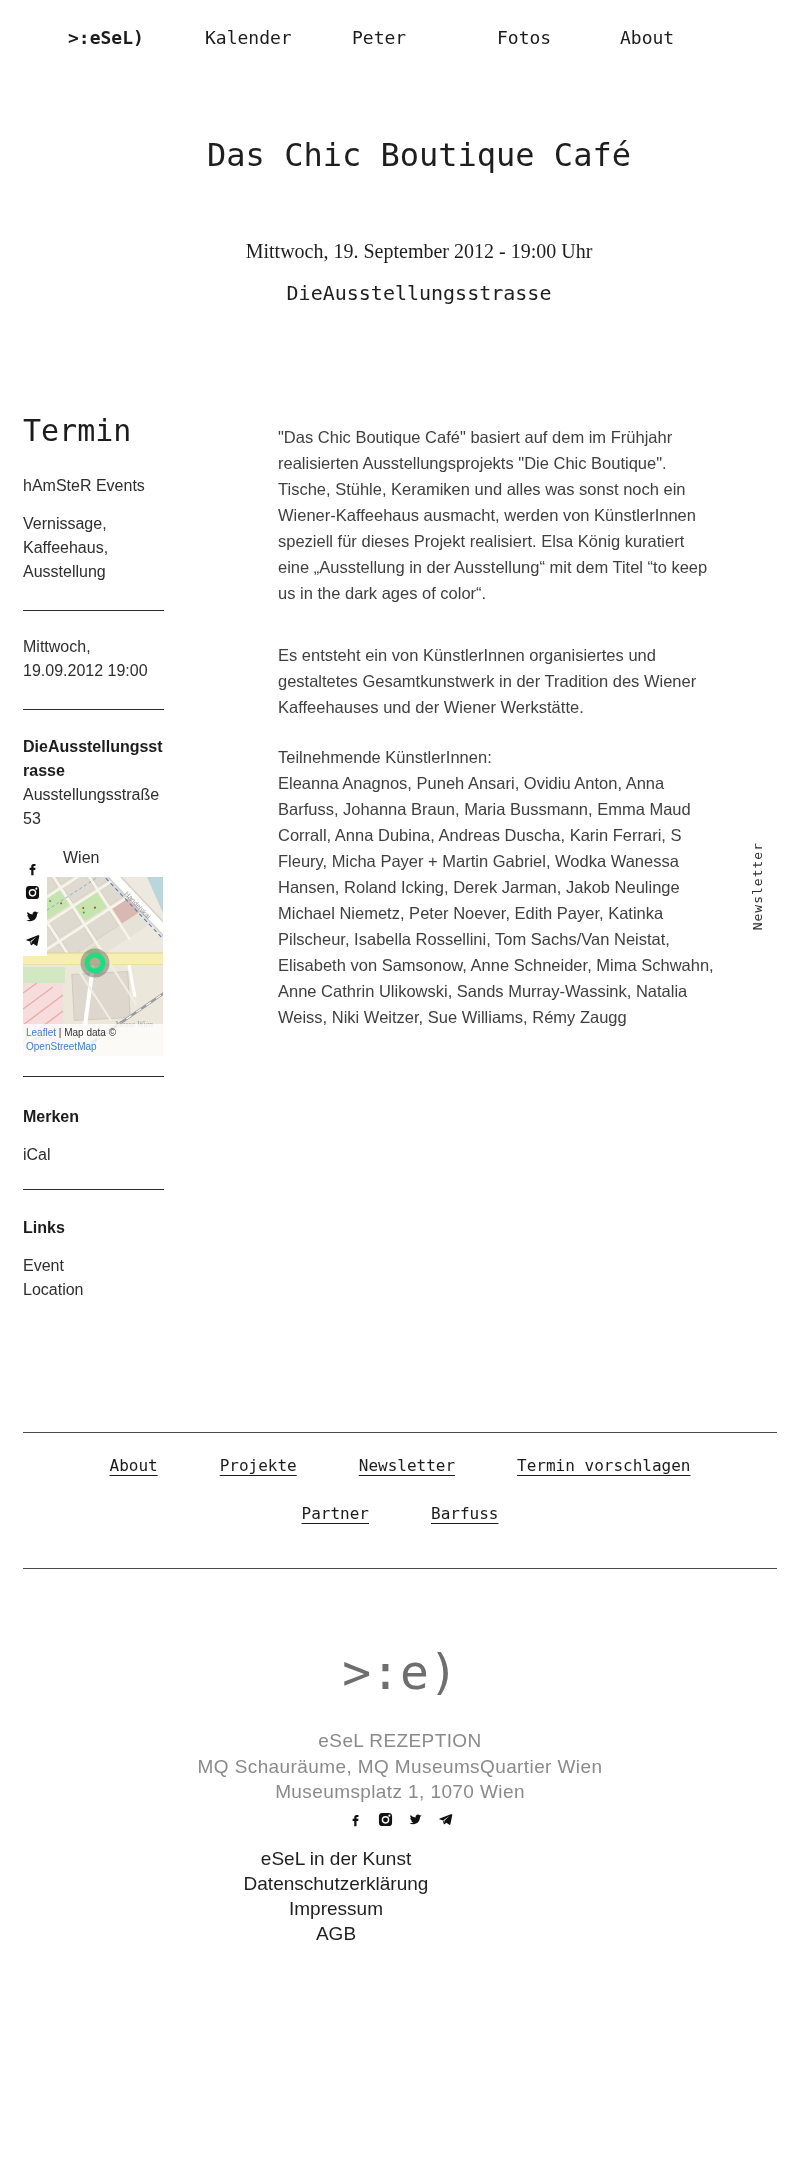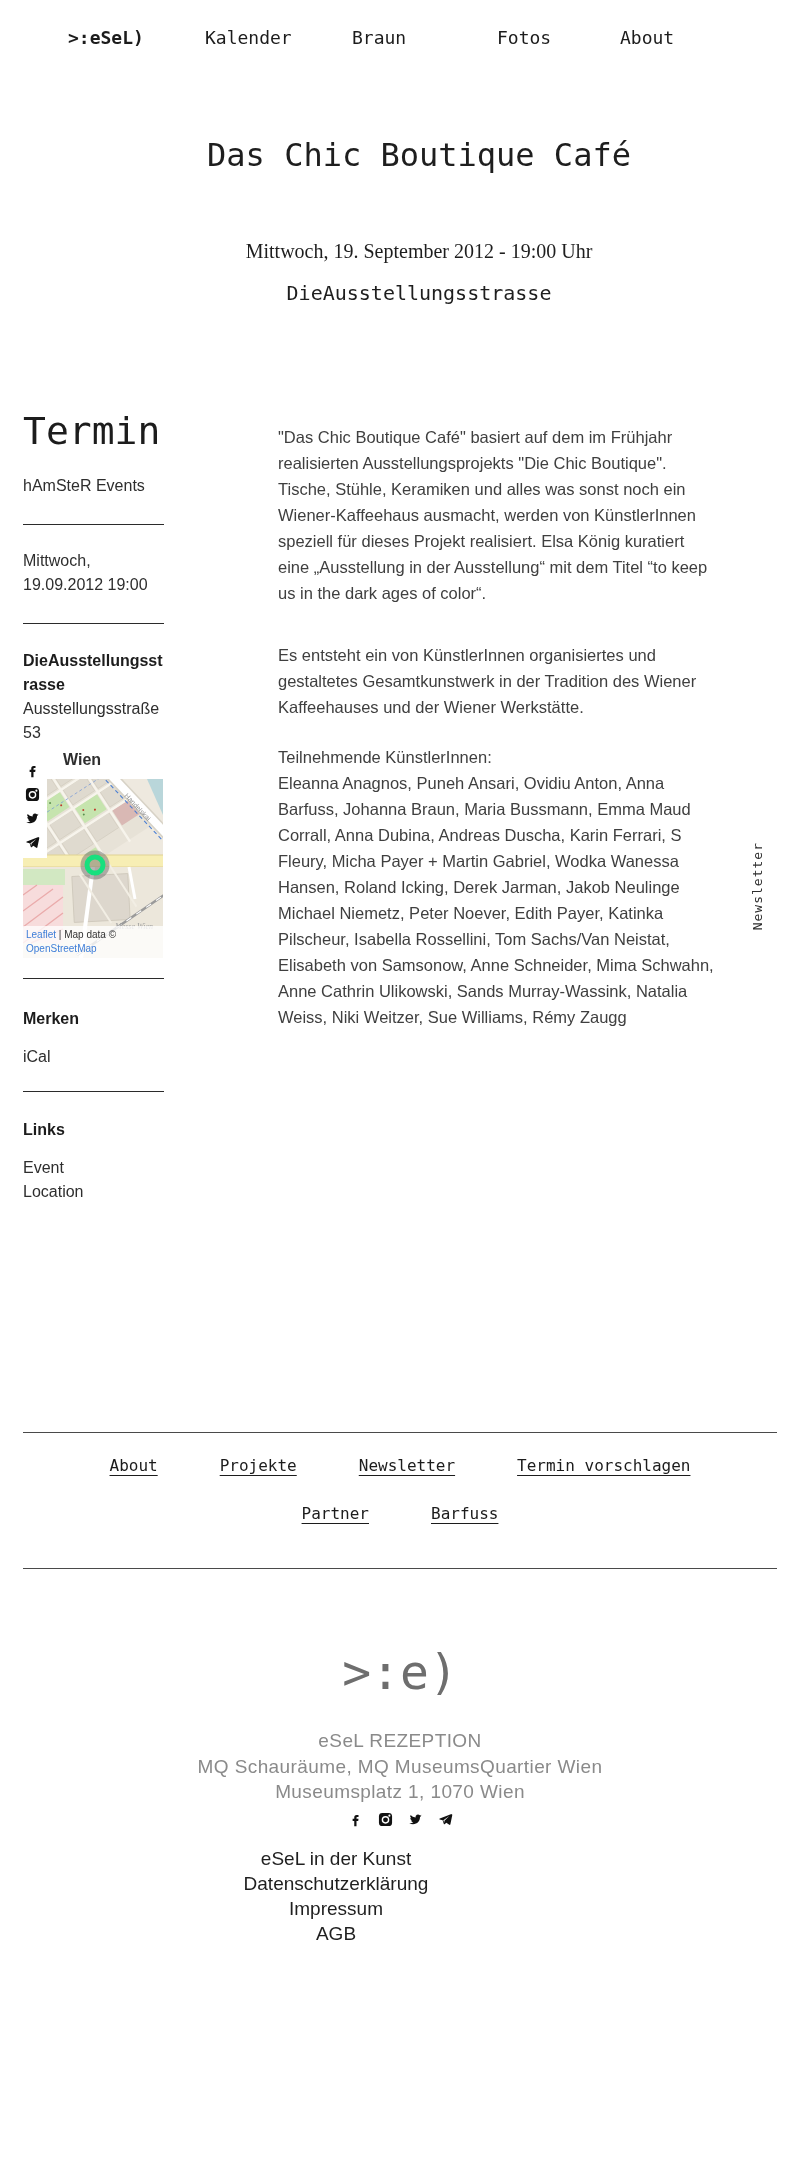--- a/index.html
+++ b/index.html
@@ -14,28 +14,28 @@
   .topnav-logo{font-weight:bold;}
 
   
   .hdr{position:absolute;left:0;width:800px;text-align:center;color:#1e1e1e;font-family:"DejaVu Sans Mono",monospace;padding-left:19px;}
   .hdr-title{top:136px;font-size:32px;}
   .hdr-date{top:240px;font-size:20px;font-family:Liberation Serif, serif;}
   .hdr-loc{top:281px;font-size:20px;}
 
   
   .sidebar{position:absolute;left:23px;top:414px;width:141px;font-size:16px;line-height:24px;color:#2e2e2e;}
-  .sidebar h2{margin:0;font-family:"DejaVu Sans Mono",monospace;font-size:38px;font-weight:normal;line-height:34px;color:#1c1c1c;}
+  .sidebar h2{margin:0;font-family:"DejaVu Sans Mono",monospace;font-size:30px;font-weight:normal;line-height:34px;color:#1c1c1c;}
   .sb-organizer{margin-top:26px;}
   .sb-cats{margin-top:14px;white-space:pre-line;}
   .sb-hr{border:0;border-top:1px solid #2b2b2b;margin:26px 0 0 0;}
   .sb-datetime{margin-top:24px;white-space:pre-line;}
   .sb-venue-name{margin-top:25px;font-weight:bold;white-space:pre-line;color:#1c1c1c;}
   .sb-venue-street{white-space:pre-line;}
-  .addr-bottom{position:relative;margin-top:4px;font-weight:bold;}
+  .addr-bottom{position:relative;margin-top:16px;}
   .sb-city{padding-left:40px;line-height:22px;}
   .social-col{position:absolute;left:-2px;top:12px;z-index:5;background:#ffffff;padding:2px 7px 8px 4px;display:flex;flex-direction:column;gap:9px;}
   .social-col .icn{width:15px;height:15px;display:block;}
   .icn svg{display:block;width:100%;height:100%;}
   .map-box{position:relative;margin-top:8px;width:140px;height:179px;}
   .map-box > svg{display:block;width:140px;height:179px;}
   .map-attrib{position:absolute;left:0;right:0;bottom:0;background:rgba(255,255,255,.78);
     font-size:10px;line-height:14px;padding:2px 3px;color:#333;}
   .map-attrib a{color:#3e7ed8;}
   .sb-bold{font-weight:bold;color:#1c1c1c;}
@@ -73,34 +73,37 @@
   .ficons .icn{width:15px;height:15px;}
   .fblack{position:absolute;left:0;width:672px;text-align:center;font-size:19px;color:#1f1f1f;}
   .fl-1{top:1848px;} .fl-2{top:1873px;} .fl-3{top:1898px;} .fl-4{top:1923px;}
 </style>
 </head>
 <body>
 
 <nav>
   <a class="topnav-item topnav-logo" style="left:68px">&gt;:eSeL)</a>
   <a class="topnav-item" style="left:205px">Kalender</a>
-  <a class="topnav-item" style="left:352px">Braun</a>
+  <a class="topnav-item" style="left:352px">Peter</a>
   <a class="topnav-item" style="left:497px">Fotos</a>
   <a class="topnav-item" style="left:620px">About</a>
 </nav>
 
 <header>
   <div class="hdr hdr-title">Das Chic Boutique Café</div>
   <div class="hdr hdr-date">Mittwoch, 19. September 2012 - 19:00 Uhr</div>
   <div class="hdr hdr-loc">DieAusstellungsstrasse</div>
 </header>
 
 <aside class="sidebar">
   <h2>Termin</h2>
   <div class="sb-organizer linklike">hAmSteR Events</div>
+  <div class="sb-cats linklike">Vernissage,
+Kaffeehaus,
+Ausstellung</div>
   <hr class="sb-hr">
   <div class="sb-datetime">Mittwoch,
 19.09.2012 19:00</div>
   <hr class="sb-hr">
   <div class="sb-venue-name linklike">DieAusstellungsst
 rasse</div>
   <div class="sb-venue-street">Ausstellungsstraße
 53</div>
 
   <div class="addr-bottom">

